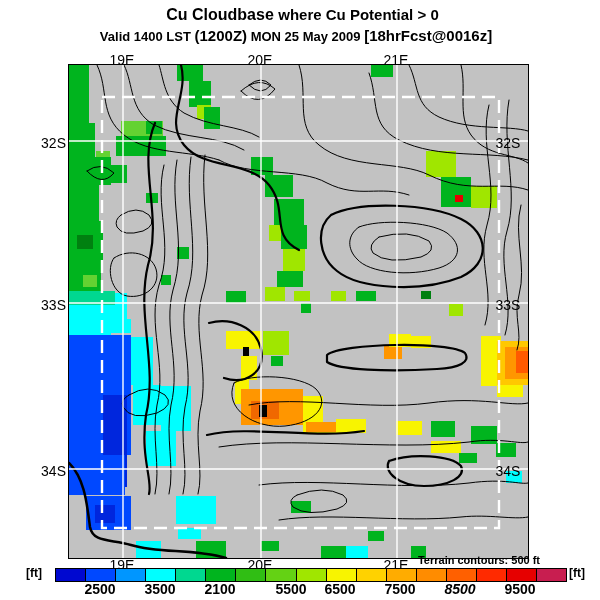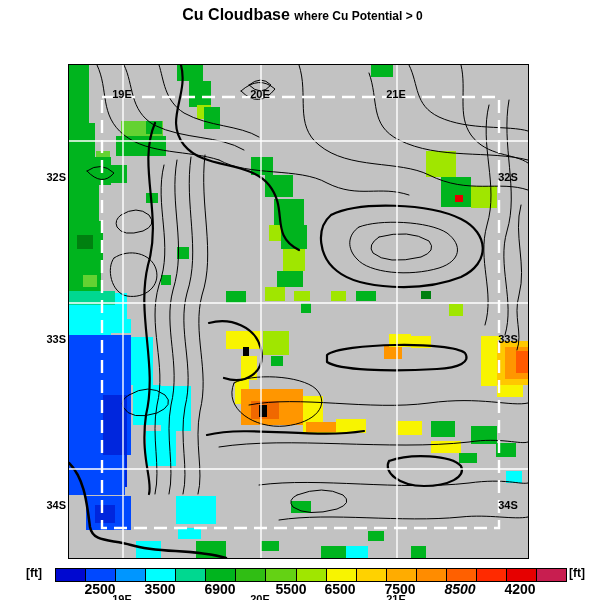--- a/index.html
+++ b/index.html
@@ -1,23 +1,23 @@
 <!DOCTYPE html>
 <html><head>
 <meta charset="utf-8">
 <style>
   html,body{margin:0;padding:0;background:#ffffff;}
   .page{position:relative;width:600px;height:600px;background:#ffffff;overflow:hidden;
         font-family:"Liberation Sans", sans-serif;color:#000;}
   .title-block{position:absolute;top:5px;left:0;width:592px;text-align:center;line-height:1.25;}
   .t-main{font-size:16px;font-weight:bold;margin-left:13px;}
-  .t-small{font-size:12px;font-weight:bold;}
+  .t-small{font-size:15px;font-weight:bold;}
   .t-line2{font-size:13px;font-weight:bold;margin-top:2px;}
   .map-frame{position:absolute;left:68px;top:64px;width:459px;height:493px;border:1px solid #000;box-sizing:content-box;}
-  .axis-label{position:absolute;font-size:11px;font-weight:bold;white-space:nowrap;margin-top:36px;}
+  .axis-label{position:absolute;font-size:14px;font-weight:normal;white-space:nowrap;}
   .lon-label{transform:translateX(-50%);}
   .lat-left{width:28px;text-align:right;}
   .lat-right{width:28px;text-align:center;z-index:5;}
   .terrain-note{position:absolute;left:390px;top:554px;width:150px;text-align:right;
                 font-size:11px;font-weight:bold;}
   .cbar{position:absolute;left:55px;top:568px;width:510px;height:12px;display:flex;
         border:1px solid #000;}
   .cbar-seg{flex:1 1 auto;border-right:1px solid #000;}
   .cbar-seg:last-child{border-right:none;}
   .cbar-num{position:absolute;top:581px;transform:translateX(-50%);font-size:14px;font-weight:bold;}
@@ -25,20 +25,26 @@
 </style>
 </head>
 <body>
 
 <div class="page">
 
   <div class="title-block">
     <div>
       <span class="t-main">Cu Cloudbase</span>
       <span class="t-small">where Cu Potential &gt; 0</span>
+    </div>
+    <div class="t-line2">
+      <span>Valid 1400 LST</span>
+      <span class="t-small">(1200Z)</span>
+      <span>MON 25 May 2009</span>
+      <span class="t-small">[18hrFcst@0016z]</span>
     </div>
   </div>
 
   <svg id="map-svg" class="map-frame" viewBox="0 0 459 493" width="459" height="493">
       <rect x="0" y="0" width="459" height="493" fill="#C2C2C2"></rect>
       <rect x="0" y="0" width="20" height="58" fill="#00B41E"></rect>
       <rect x="0" y="58" width="26" height="34" fill="#00B41E"></rect>
       <rect x="27" y="86" width="14" height="12" fill="#64D232"></rect>
       <rect x="0" y="92" width="42" height="28" fill="#00B41E"></rect>
       <rect x="42" y="100" width="16" height="18" fill="#00B41E"></rect>
@@ -183,20 +189,21 @@
       <div class="axis-label lon-label" style="left: 396px; top: 52px;">21E</div>
       <div class="axis-label lon-label" style="left: 396px; top: 557px;">21E</div>
       <div class="axis-label lat-left" style="left: 38px; top: 135px;">32S</div>
       <div class="axis-label lat-right" style="left: 494px; top: 135px;">32S</div>
       <div class="axis-label lat-left" style="left: 38px; top: 297px;">33S</div>
       <div class="axis-label lat-right" style="left: 494px; top: 297px;">33S</div>
       <div class="axis-label lat-left" style="left: 38px; top: 463px;">34S</div>
       <div class="axis-label lat-right" style="left: 494px; top: 463px;">34S</div>
     </div>
 
+  <div class="terrain-note">Terrain contours: 500 ft</div>
 
   <span class="ft-unit" style="left:26px;">[ft]</span>
   <div id="cbar" class="cbar">
       <div class="cbar-seg" style="background: rgb(0, 8, 208);"></div>
       <div class="cbar-seg" style="background: rgb(0, 72, 255);"></div>
       <div class="cbar-seg" style="background: rgb(0, 150, 255);"></div>
       <div class="cbar-seg" style="background: rgb(0, 255, 255);"></div>
       <div class="cbar-seg" style="background: rgb(0, 216, 144);"></div>
       <div class="cbar-seg" style="background: rgb(0, 180, 30);"></div>
       <div class="cbar-seg" style="background: rgb(48, 190, 20);"></div>
@@ -208,21 +215,21 @@
       <div class="cbar-seg" style="background: rgb(255, 140, 0);"></div>
       <div class="cbar-seg" style="background: rgb(255, 96, 0);"></div>
       <div class="cbar-seg" style="background: rgb(255, 42, 0);"></div>
       <div class="cbar-seg" style="background: rgb(230, 0, 0);"></div>
       <div class="cbar-seg" style="background: rgb(200, 30, 80);"></div>
     </div>
   <span class="ft-unit" style="left:569px;">[ft]</span>
   <div id="cbar-nums">
       <div class="cbar-num" style="left: 100px;">2500</div>
       <div class="cbar-num" style="left: 160px;">3500</div>
-      <div class="cbar-num" style="left: 220px;">6900</div>
+      <div class="cbar-num" style="left: 220px;">2100</div>
       <div class="cbar-num" style="left: 291px;">5500</div>
       <div class="cbar-num" style="left: 340px; text-align: center;">6500</div>
       <div class="cbar-num" style="left: 400px; text-align: center;">7500</div>
       <div class="cbar-num" style="left: 460px; font-style: italic;">8500</div>
-      <div class="cbar-num" style="left: 520px;">4200</div>
+      <div class="cbar-num" style="left: 520px;">9500</div>
     </div>
 
 </div>
 
 </body></html>

